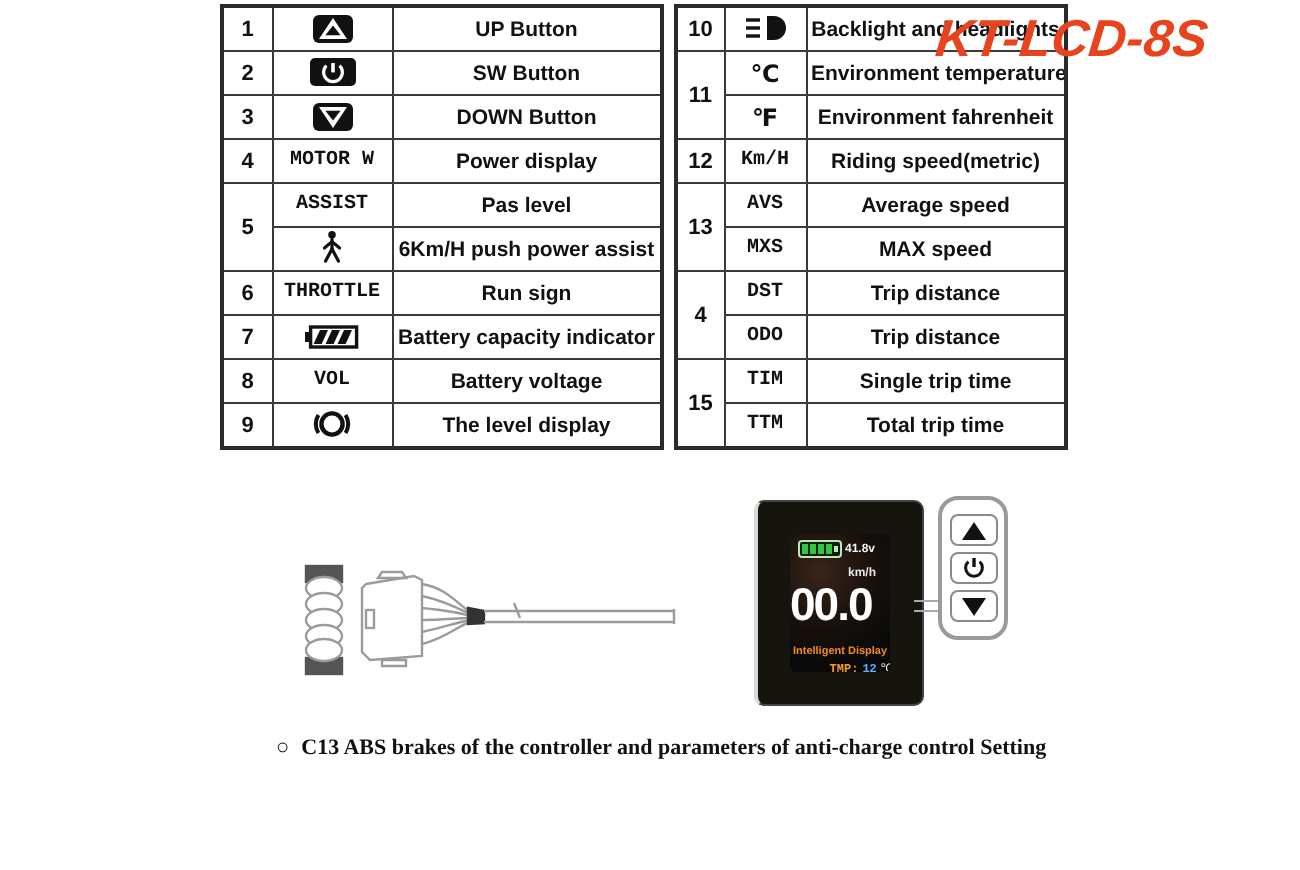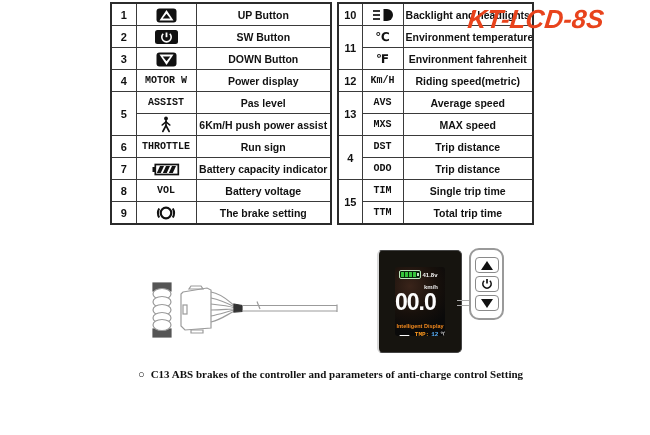--- a/index.html
+++ b/index.html
@@ -178,21 +178,21 @@
       </tr>
       <tr>
         <td class="num">9</td>
         <td><span class="icon-wrap">
           <svg width="20" height="16" viewBox="0 0 20 16">
                   <circle cx="10" cy="8" r="5.3" fill="none" stroke="#111" stroke-width="2.2"></circle>
                   <path d="M3.2 3.5 a9 9 0 0 0 0 9" fill="none" stroke="#111" stroke-width="2"></path>
                   <path d="M16.8 3.5 a9 9 0 0 1 0 9" fill="none" stroke="#111" stroke-width="2"></path>
                 </svg>
               </span></td>
-        <td class="desc">The brake setting</td>
+        <td class="desc">The level display</td>
       </tr>
     </tbody>
       </table>
 
     <table class="rt">
       <colgroup>
           <col class="c1">
           <col class="c2">
           <col class="c3">
         </colgroup>

